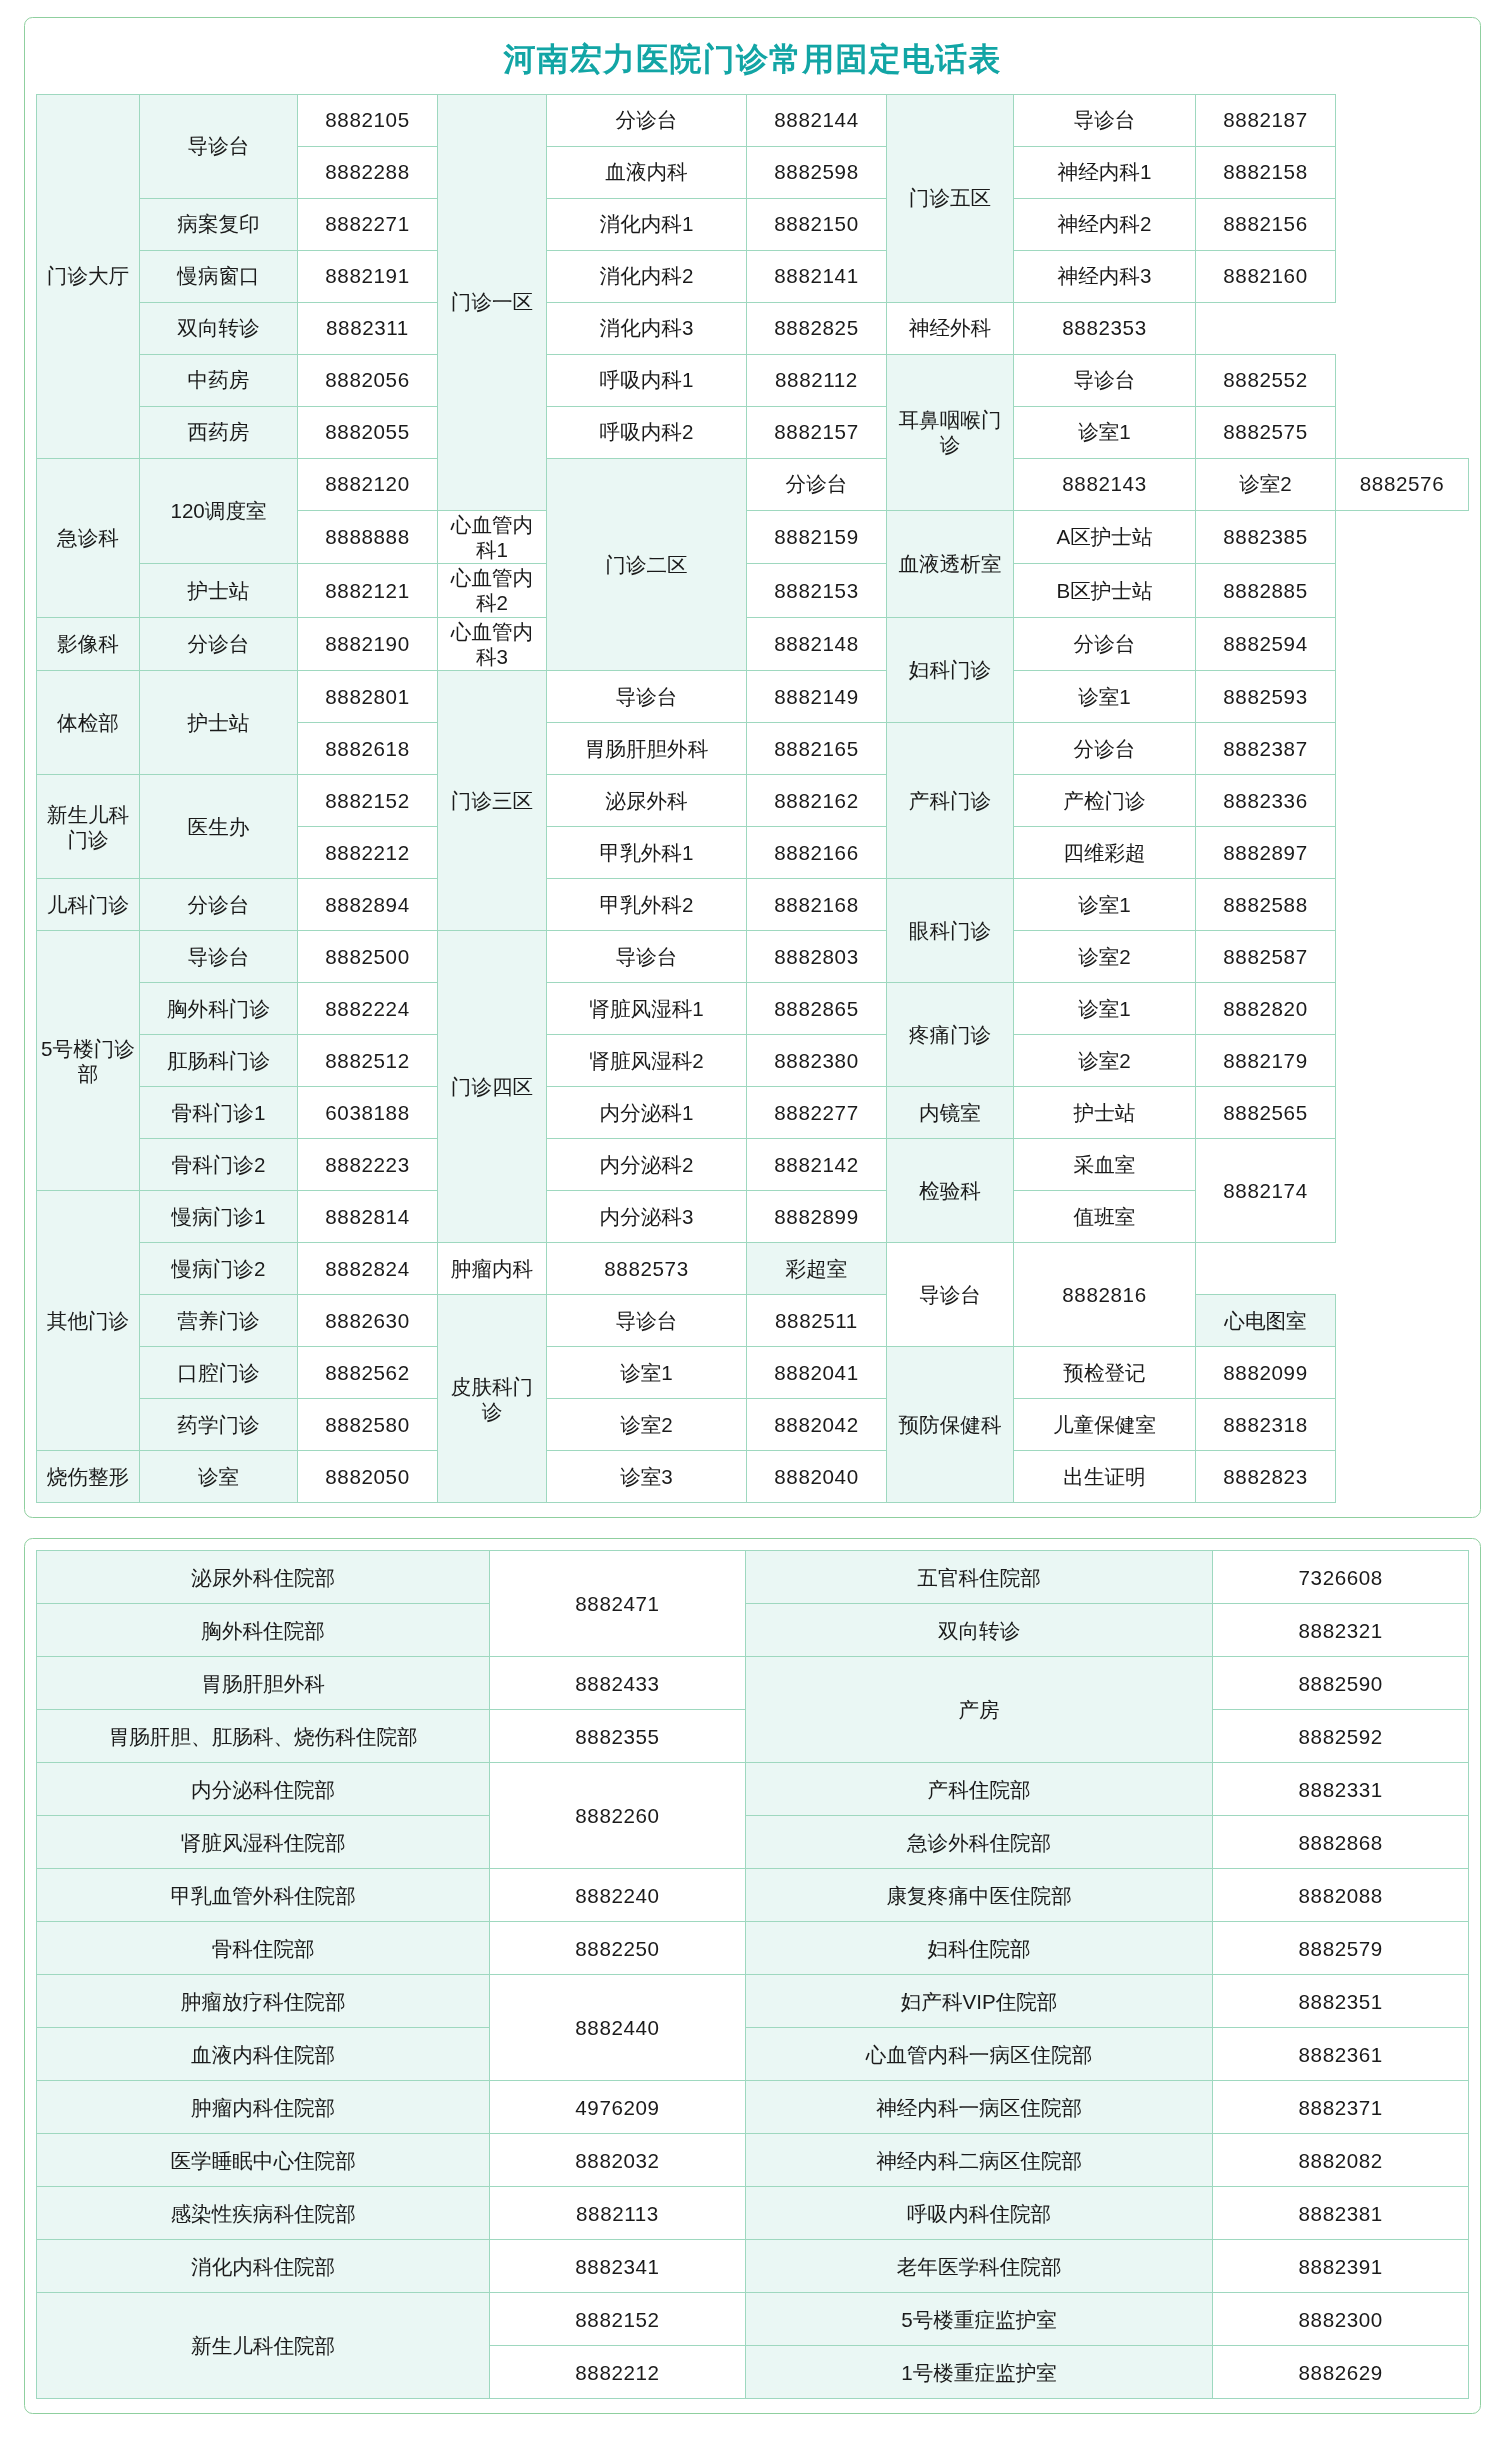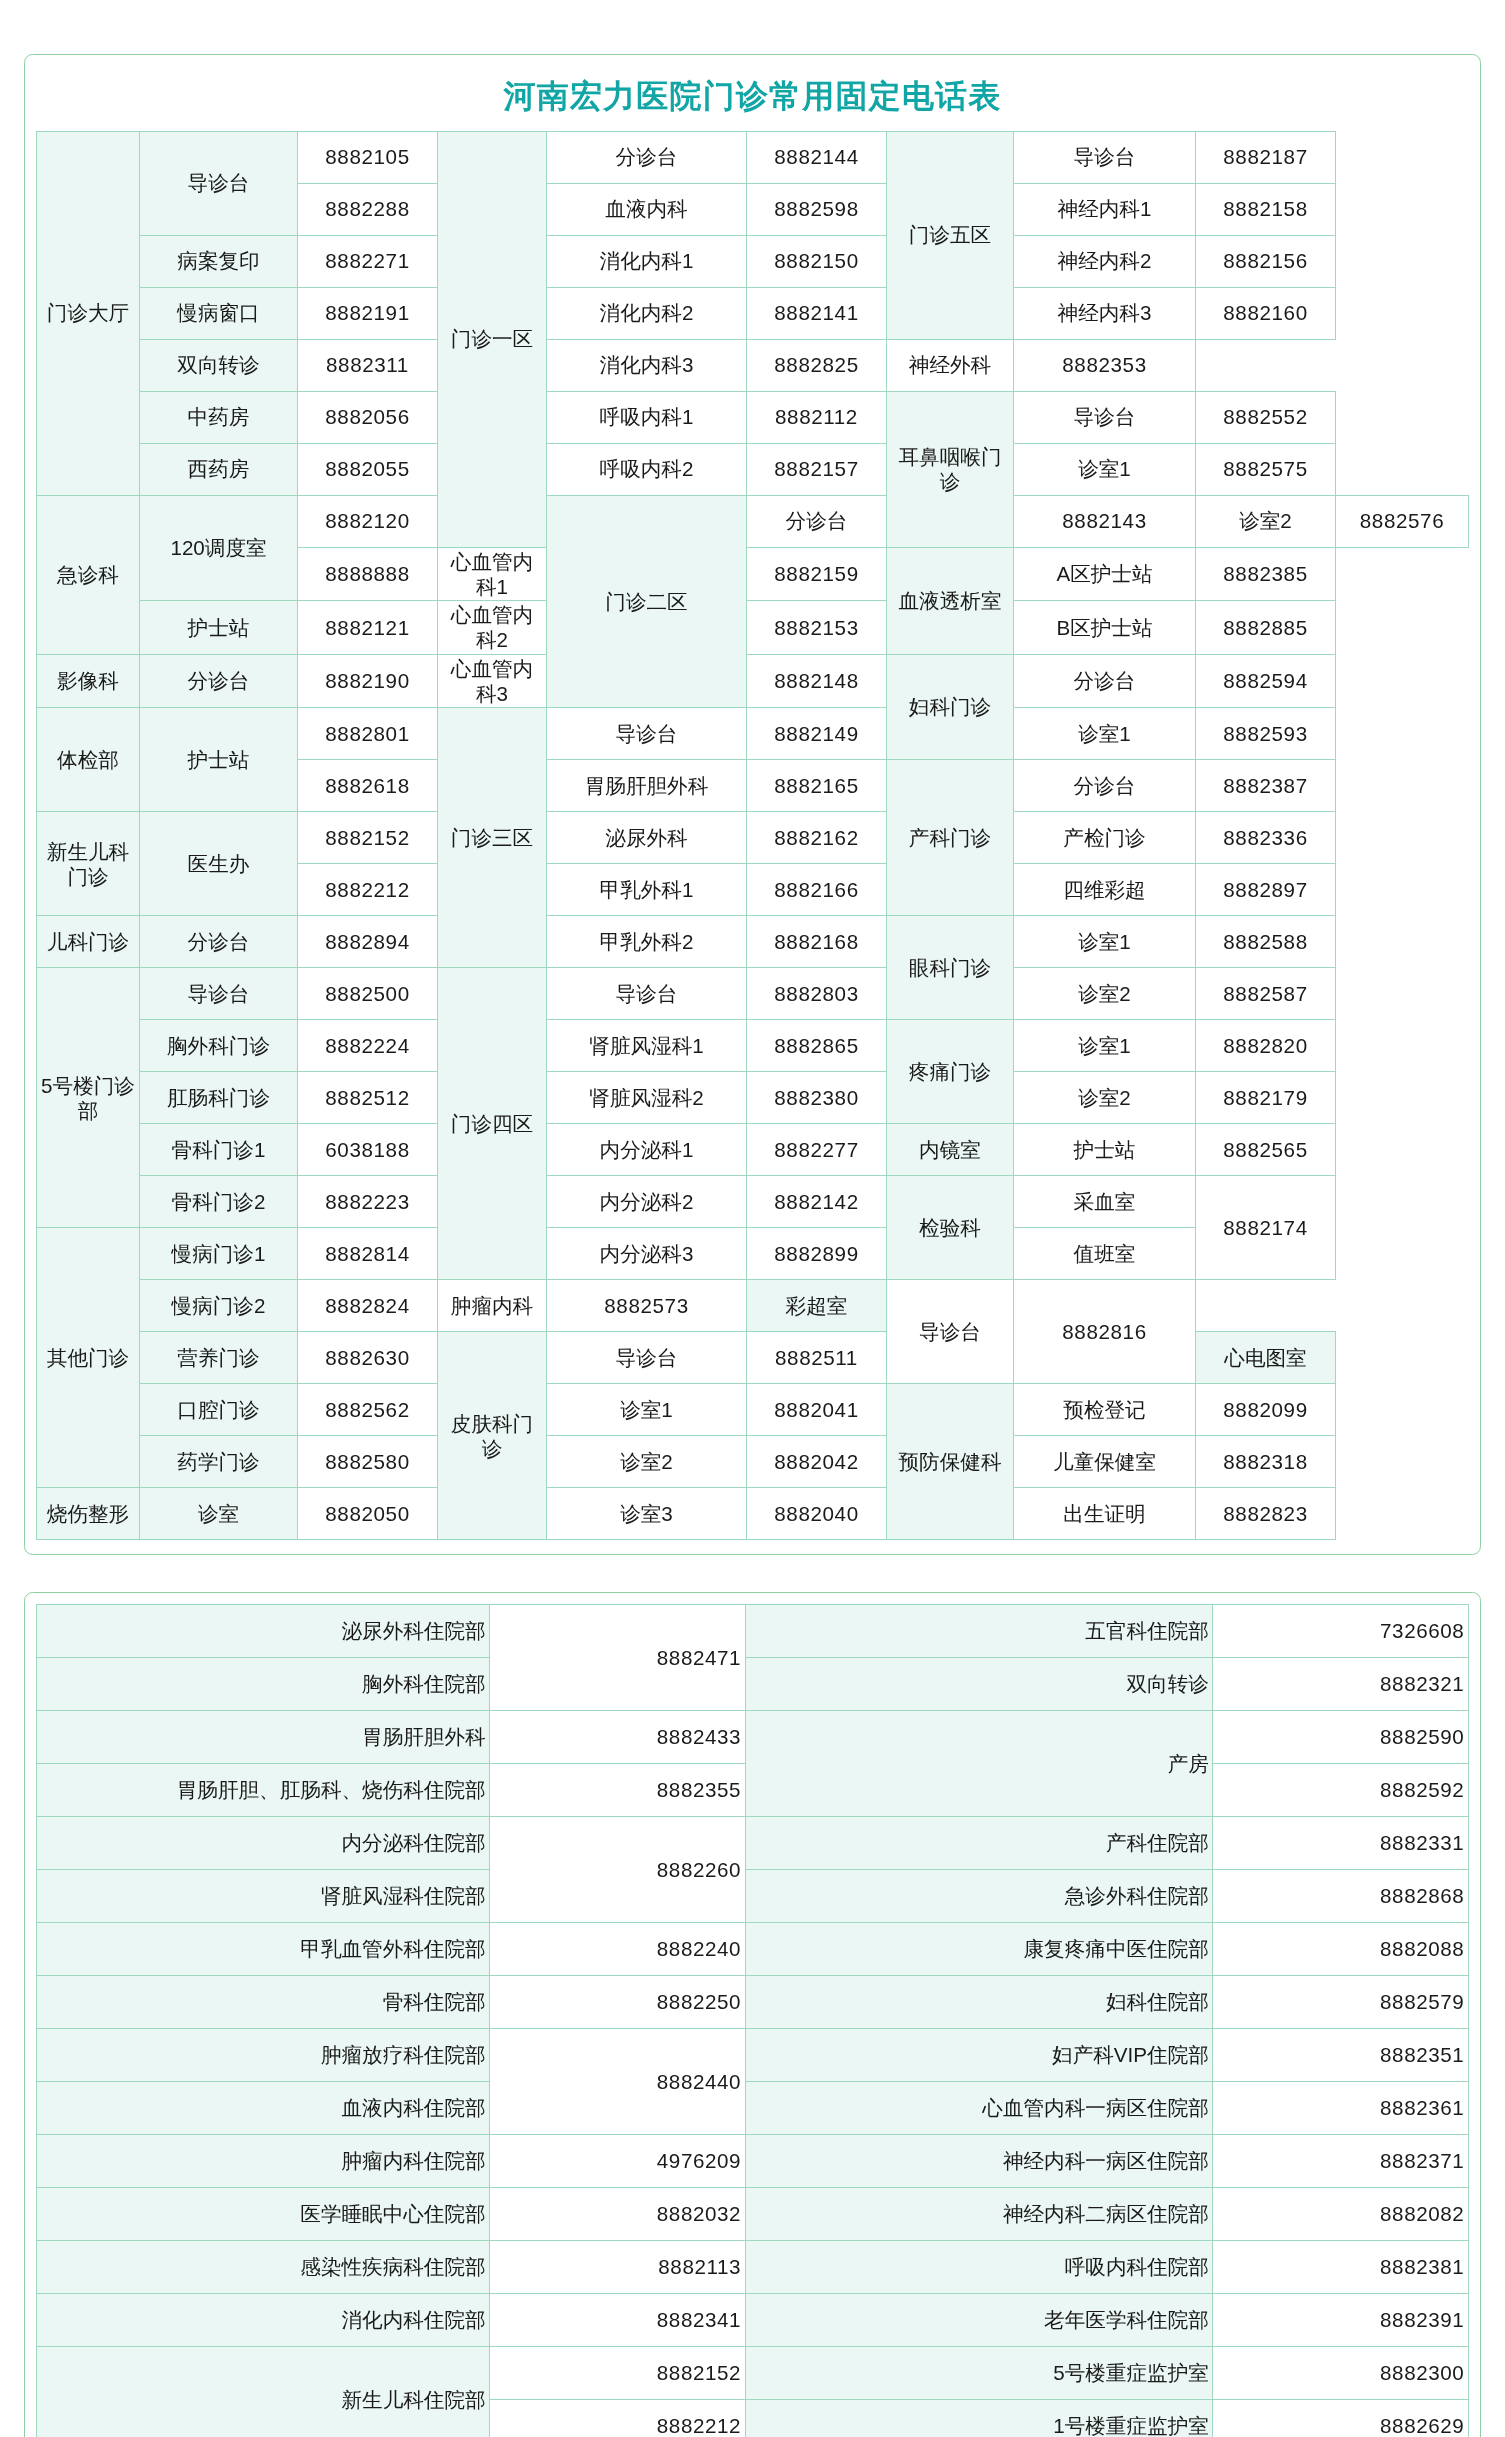--- a/index.html
+++ b/index.html
@@ -15,21 +15,20 @@
     padding:17px 24px 24px 24px;
     background:#fff;
   }
   .card{
     border:1.8px solid #8fcf9f;
     border-radius:8.5px;
     background:#ffffff;
     padding:11px 11px 13.4px 11px;
     box-sizing:border-box;
     margin-bottom:20.6px;
-    margin-top:37px;
   }
   .card:last-child{margin-bottom:0;}
   .card-title{
     text-align:center;
     color:#12a5a5;
     font-size:32px;
     font-weight:bold;
     letter-spacing:1.2px;
     padding:8.5px 0 12px 0;
     font-family:"Liberation Sans","DejaVu Sans",sans-serif;
@@ -61,21 +60,21 @@
   .t-out col.c5{width:200px;}
   .t-out col.c6{width:140px;}
   .t-out col.c7{width:127px;}
   .t-out col.c8{width:182px;}
   .t-out col.c9{width:140px;}
   
   .t-in col.i1{width:376px;}
   .t-in col.i2{width:212px;}
   .t-in col.i3{width:388px;}
   .t-in col.i4{width:212px;}
-  .t-in td{height:53px;font-size:20.6px;text-align:right;}
+  .t-in td{height:53px;font-size:20.6px;}
 </style>
 </head>
 <body>
 
 <div class="page">
 
   <section class="card">
     <div class="card-title">河南宏力医院门诊常用固定电话表</div>
     <table class="t-out">
       <colgroup>

